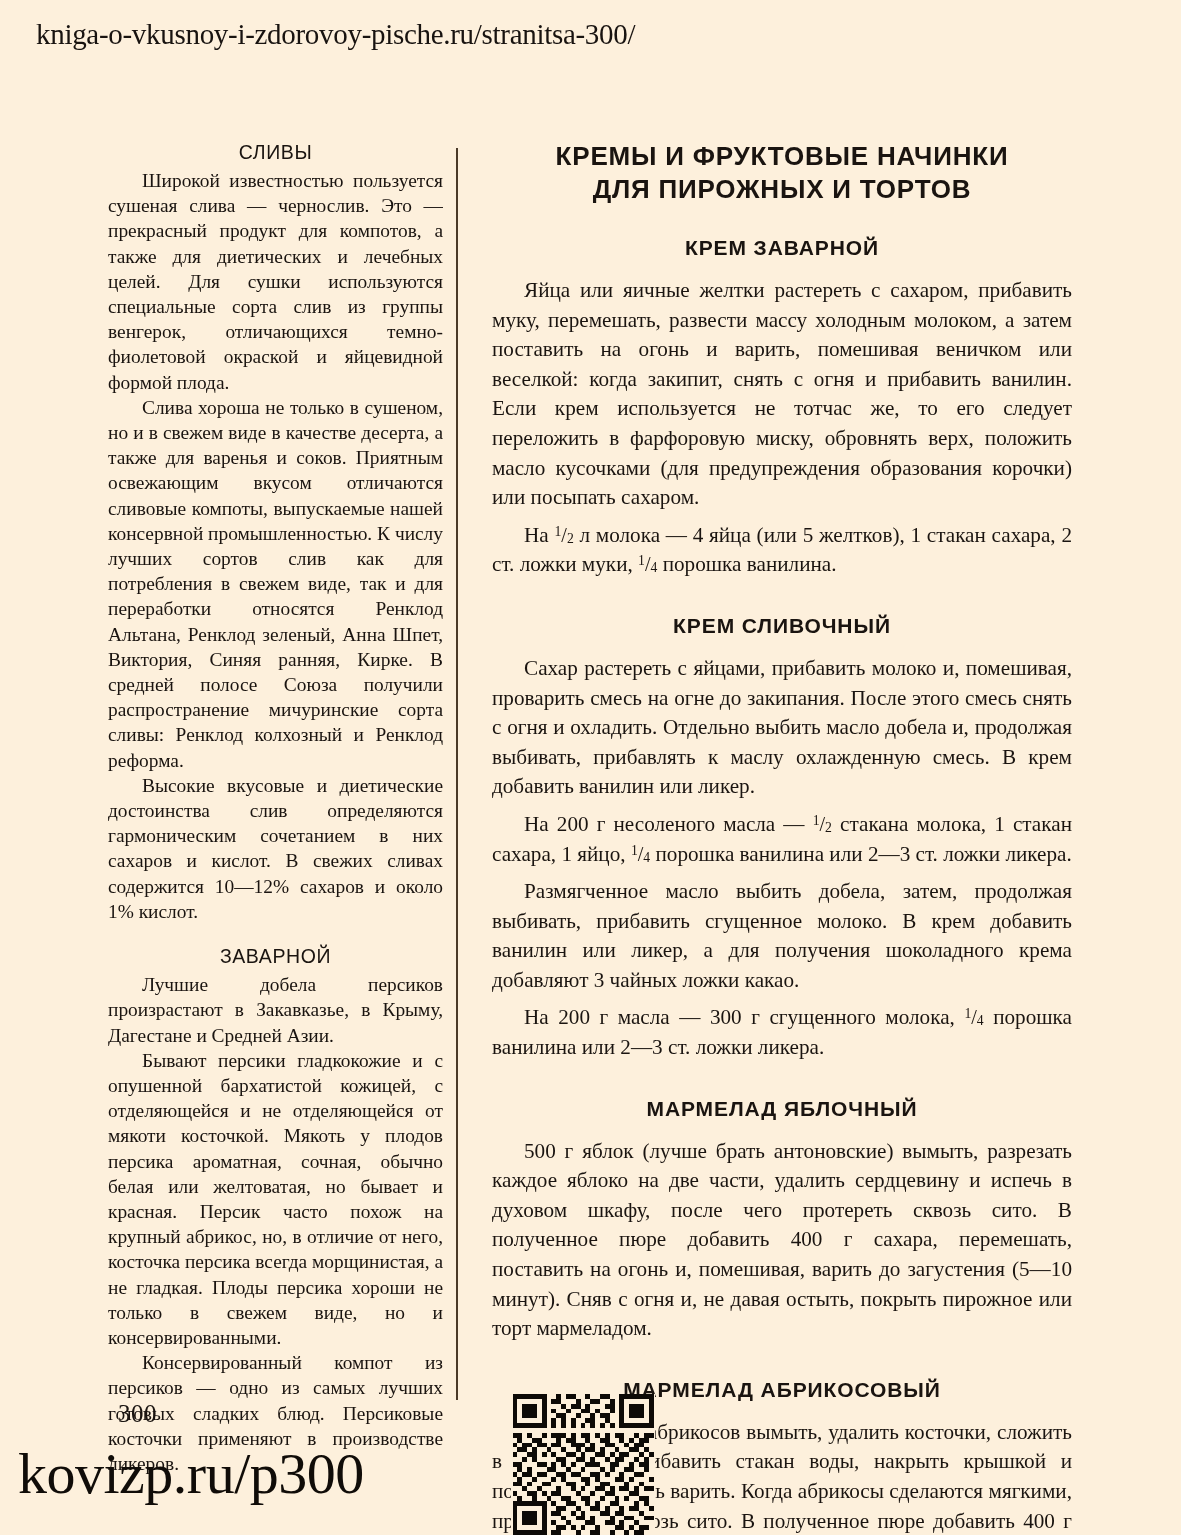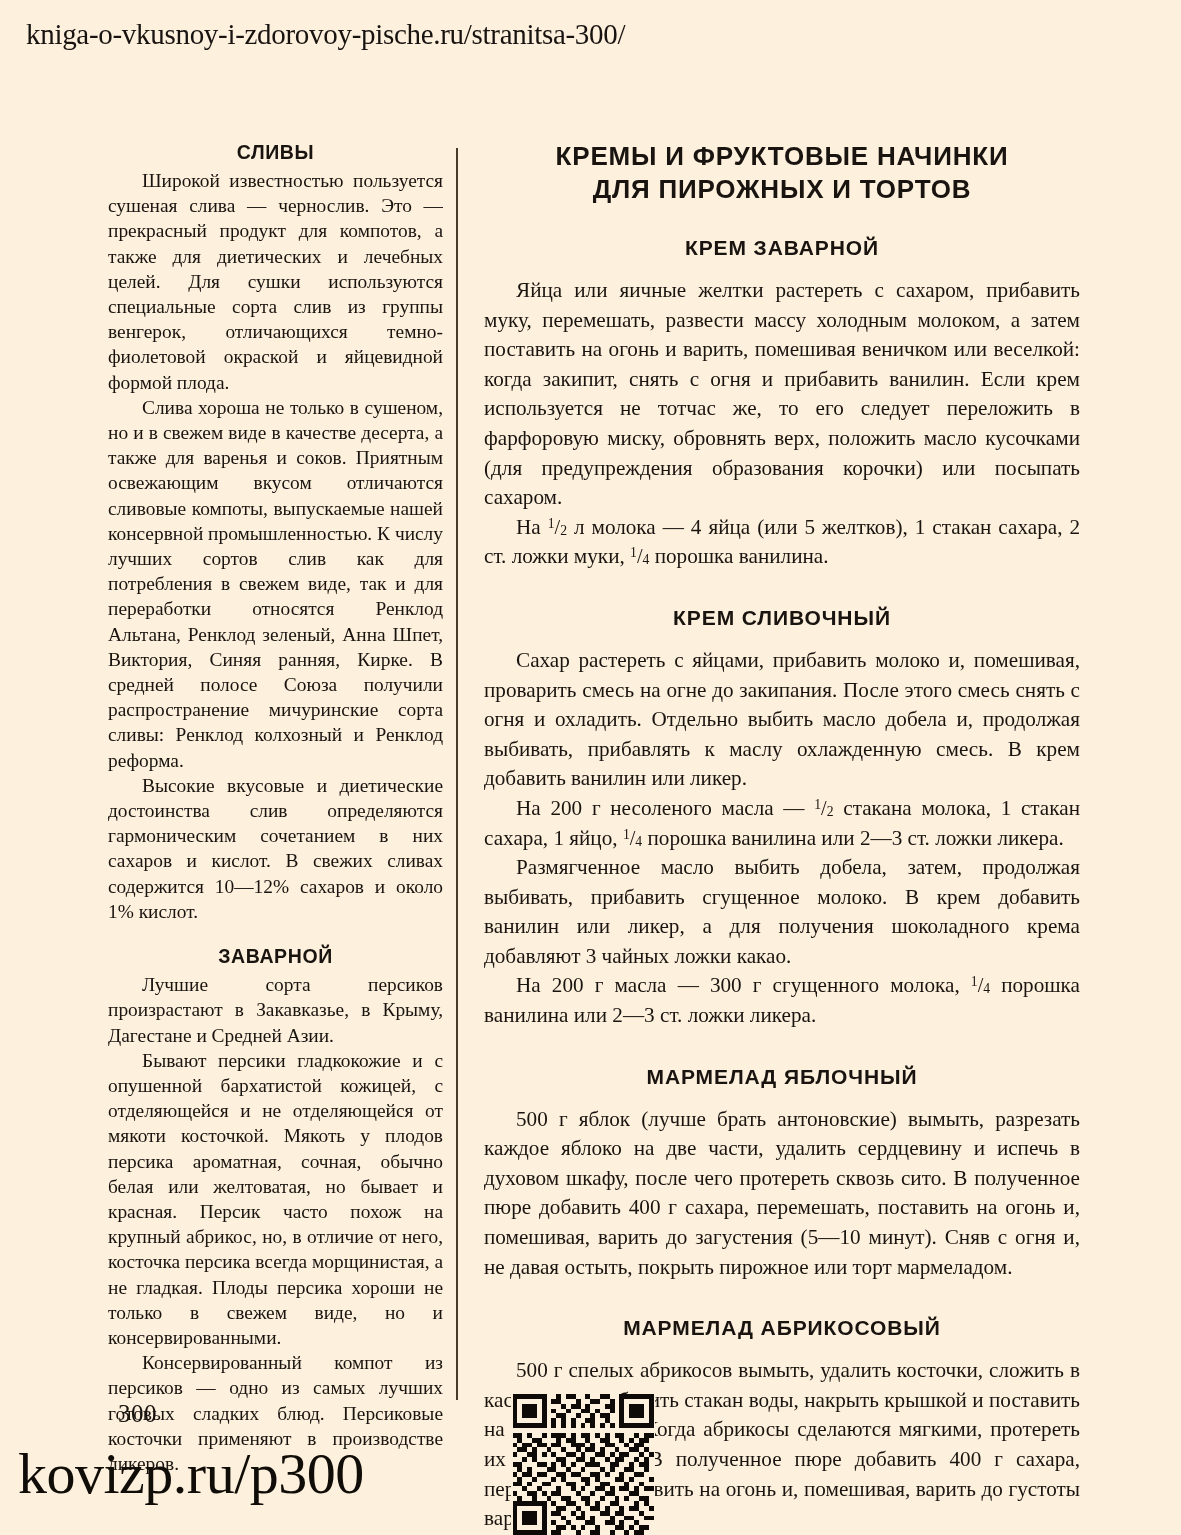--- a/index.html
+++ b/index.html
@@ -14,21 +14,21 @@
     font-family: "Liberation Serif", "DejaVu Serif", serif;
     color: #1a1410;
     position: relative;
     overflow: hidden;
   }
 
   
   .header-url {
     position: absolute;
     top: 18px;
-    left: 26px;
+    left: 36px;
     font-family: "Liberation Serif", "DejaVu Serif", serif;
     font-size: 29px;
     letter-spacing: -0.3px;
     color: #181310;
     white-space: nowrap;
   }
 
   
   .page {
     position: absolute;
@@ -56,21 +56,21 @@
     position: absolute;
     left: 484px;
     top: 0;
     width: 596px;
     text-align: justify;
   }
 
   
   .h-section {
     font-family: "Liberation Sans", "DejaVu Sans", sans-serif;
-    font-weight: bold;
+    font-weight: normal;
     text-align: center;
     letter-spacing: 0.6px;
     margin: 0;
   }
   .col-left .h-section {
     font-size: 19.5px;
     line-height: 25px;
     margin-bottom: 3px;
   }
   .col-left .h-section.spaced {
@@ -102,21 +102,21 @@
     text-align: center;
     font-size: 21px;
     letter-spacing: 0.9px;
     margin: 0 0 16px 0;
   }
   .h-recipe.wide {
     font-size: 21px;
     letter-spacing: 0.4px;
   }
   .col-right p {
-    margin: 0;
+    margin: 8px;
     font-size: 21.2px;
     line-height: 29.6px;
     text-indent: 32px;
     text-align: justify;
   }
   .gap-before-lg {
     margin-top: 34px !important;
   }
 
   
@@ -173,21 +173,21 @@
 <div class="page">
 
   <div class="col-left">
 
     <h2 class="h-section">СЛИВЫ</h2>
     <p>Широкой известностью пользуется сушеная слива — чернослив. Это — прекрасный продукт для компотов, а также для диетических и лечебных целей. Для сушки используются специальные сорта слив из группы венгерок, отличающихся темно-фиолетовой окраской и яйцевидной формой плода.</p>
     <p>Слива хороша не только в сушеном, но и в свежем виде в качестве десерта, а также для варенья и соков. Приятным освежающим вкусом отличаются сливовые компоты, выпускаемые нашей консервной промышленностью. К числу лучших сортов слив как для потребления в свежем виде, так и для переработки относятся Ренклод Альтана, Ренклод зеленый, Анна Шпет, Виктория, Синяя ранняя, Кирке. В средней полосе Союза получили распространение мичуринские сорта сливы: Ренклод колхозный и Ренклод реформа.</p>
     <p>Высокие вкусовые и диетические достоинства слив определяются гармоническим сочетанием в них сахаров и кислот. В свежих сливах содержится 10—12% сахаров и около 1% кислот.</p>
 
     <h2 class="h-section spaced">ЗАВАРНОЙ</h2>
-    <p>Лучшие сорта персиков произрастают в Закавказье, в Крыму, Дагестане и Средней Азии.</p>
+    <p>Лучшие добела персиков произрастают в Закавказье, в Крыму, Дагестане и Средней Азии.</p>
     <p>Бывают персики гладкокожие и с опушенной бархатистой кожицей, с отделяющейся и не отделяющейся от мякоти косточкой. Мякоть у плодов персика ароматная, сочная, обычно белая или желтоватая, но бывает и красная. Персик часто похож на крупный абрикос, но, в отличие от него, косточка персика всегда морщинистая, а не гладкая. Плоды персика хороши не только в свежем виде, но и консервированными.</p>
     <p>Консервированный компот из персиков — одно из самых лучших готовых сладких блюд. Персиковые косточки применяют в производстве ликеров.</p>
 
   </div>
 
   <div class="divider"></div>
 
   <div class="col-right">
 
     <h1 class="h-main">

